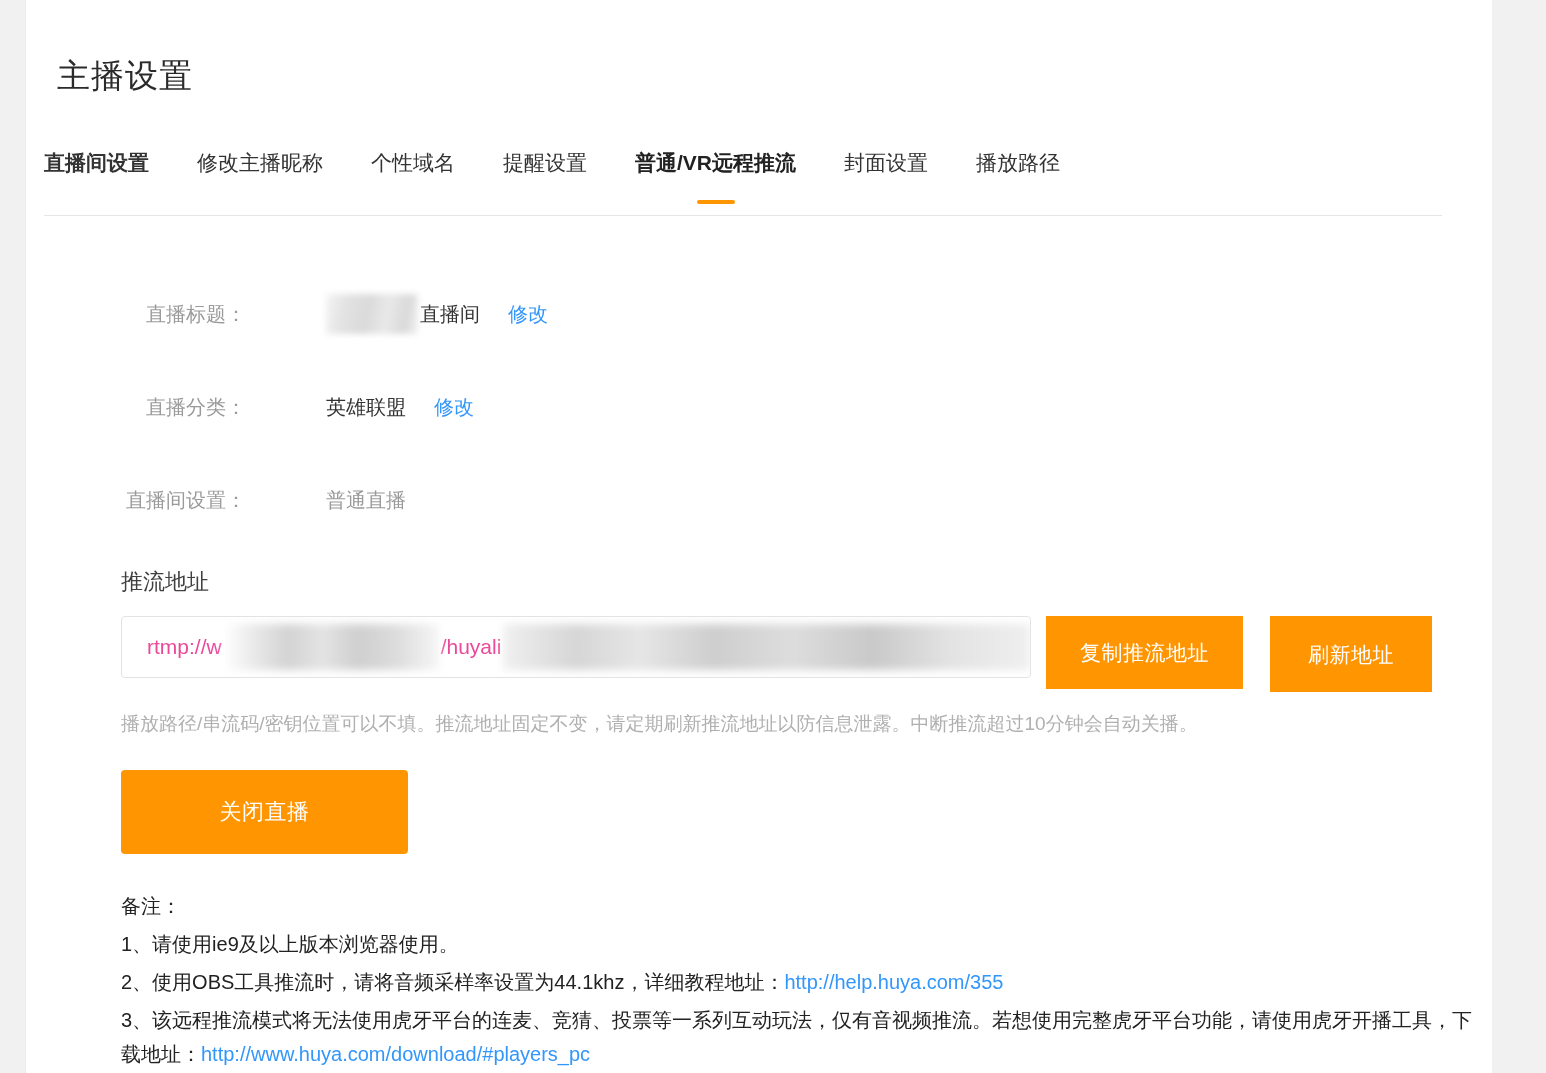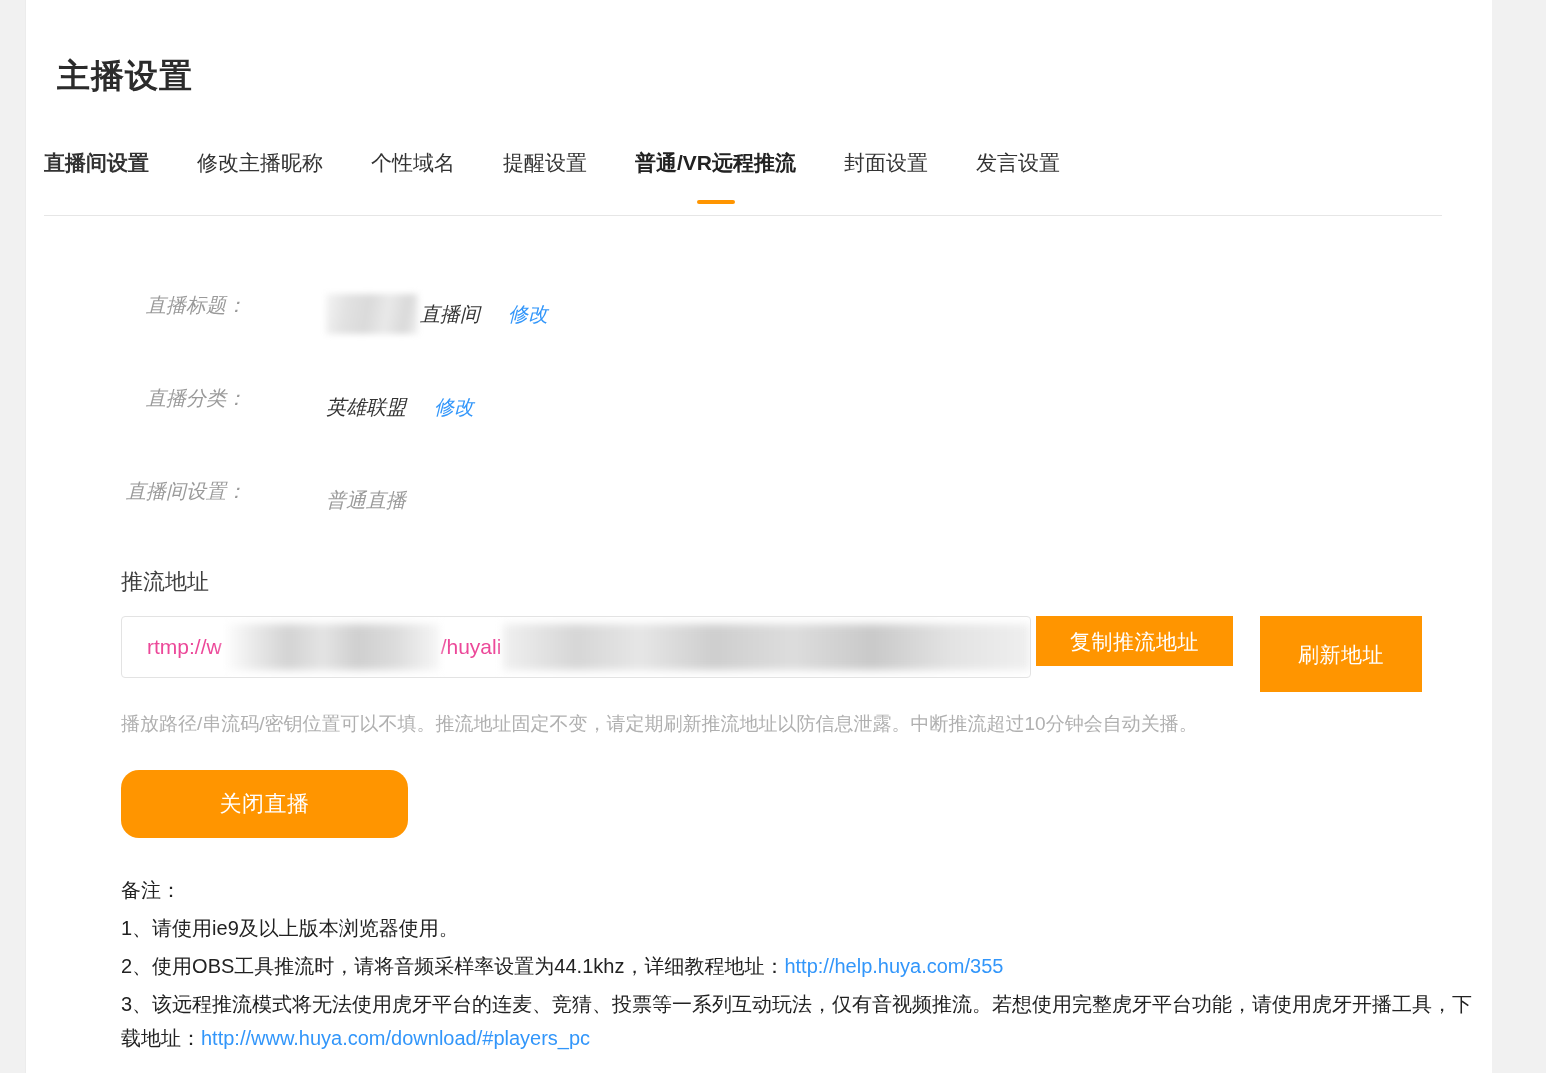--- a/index.html
+++ b/index.html
@@ -24,21 +24,21 @@
     width: 1467px;
     height: 1073px;
     background: #ffffff;
     border-left: 1px solid #ececec;
   }
   .page-title {
     position: absolute;
     left: 31px;
     top: 32px;
     font-size: 33px;
-    font-weight: bold;
+    font-weight: normal;
     color: #2b2b2b;
     letter-spacing: 1px;
     line-height: 44px;
   }
 
   
   .tabs {
     position: absolute;
     left: 18px;
     top: 148px;
@@ -77,23 +77,23 @@
 
   
   .info-rows {
     position: absolute;
     left: 0;
     top: 290px;
     width: 100%;
   }
   .info-row {
     display: flex;
+    align-items: center;
     height: 48px;
     margin-bottom: 45px;
-    font-style: italic;
   }
   .info-label {
     width: 220px;
     text-align: right;
     padding-right: 0;
     font-size: 20px;
     color: #9a9a9a;
     line-height: 30px;
   }
   .info-value {
@@ -182,40 +182,40 @@
     color: #ffffff;
     border: none;
     font-size: 21px;
     font-family: "Liberation Sans", "DejaVu Sans", sans-serif;
     cursor: pointer;
     line-height: 1;
     letter-spacing: 0.5px;
   }
   .btn-copy {
     width: 197px;
-    height: 50px;
-    margin-left: 5px;
+    height: 73px;
+    margin-left: 15px;
   }
   .btn-refresh {
     width: 162px;
     height: 76px;
     margin-left: 27px;
   }
   .hint {
     margin-top: 32px;
     font-size: 19px;
     color: #b0b0b0;
     line-height: 28px;
   }
   .btn-stop {
     display: block;
     width: 287px;
-    height: 68px;
+    height: 84px;
     margin-top: 32px;
-    border-radius: 18px;
+    border-radius: 4px;
     font-size: 22px;
   }
 
   
   .remarks {
     margin-top: 35px;
     font-size: 20px;
     color: #222222;
     line-height: 34px;
     width: 1360px;
@@ -235,21 +235,21 @@
 
     <h1 class="page-title">主播设置</h1>
 
     <nav class="tabs">
       <div class="tab">直播间设置</div>
       <div class="tab">修改主播昵称</div>
       <div class="tab">个性域名</div>
       <div class="tab">提醒设置</div>
       <div class="tab active">普通/VR远程推流</div>
       <div class="tab">封面设置</div>
-      <div class="tab">发言设置</div>
+      <div class="tab">播放路径</div>
     </nav>
 
     <div class="info-rows">
 
       <div class="info-row">
         <div class="info-label">直播标题：</div>
         <div class="info-value">
           <span class="blur-chip"></span>
           <span>直播间</span>
           <span class="link">修改</span>

